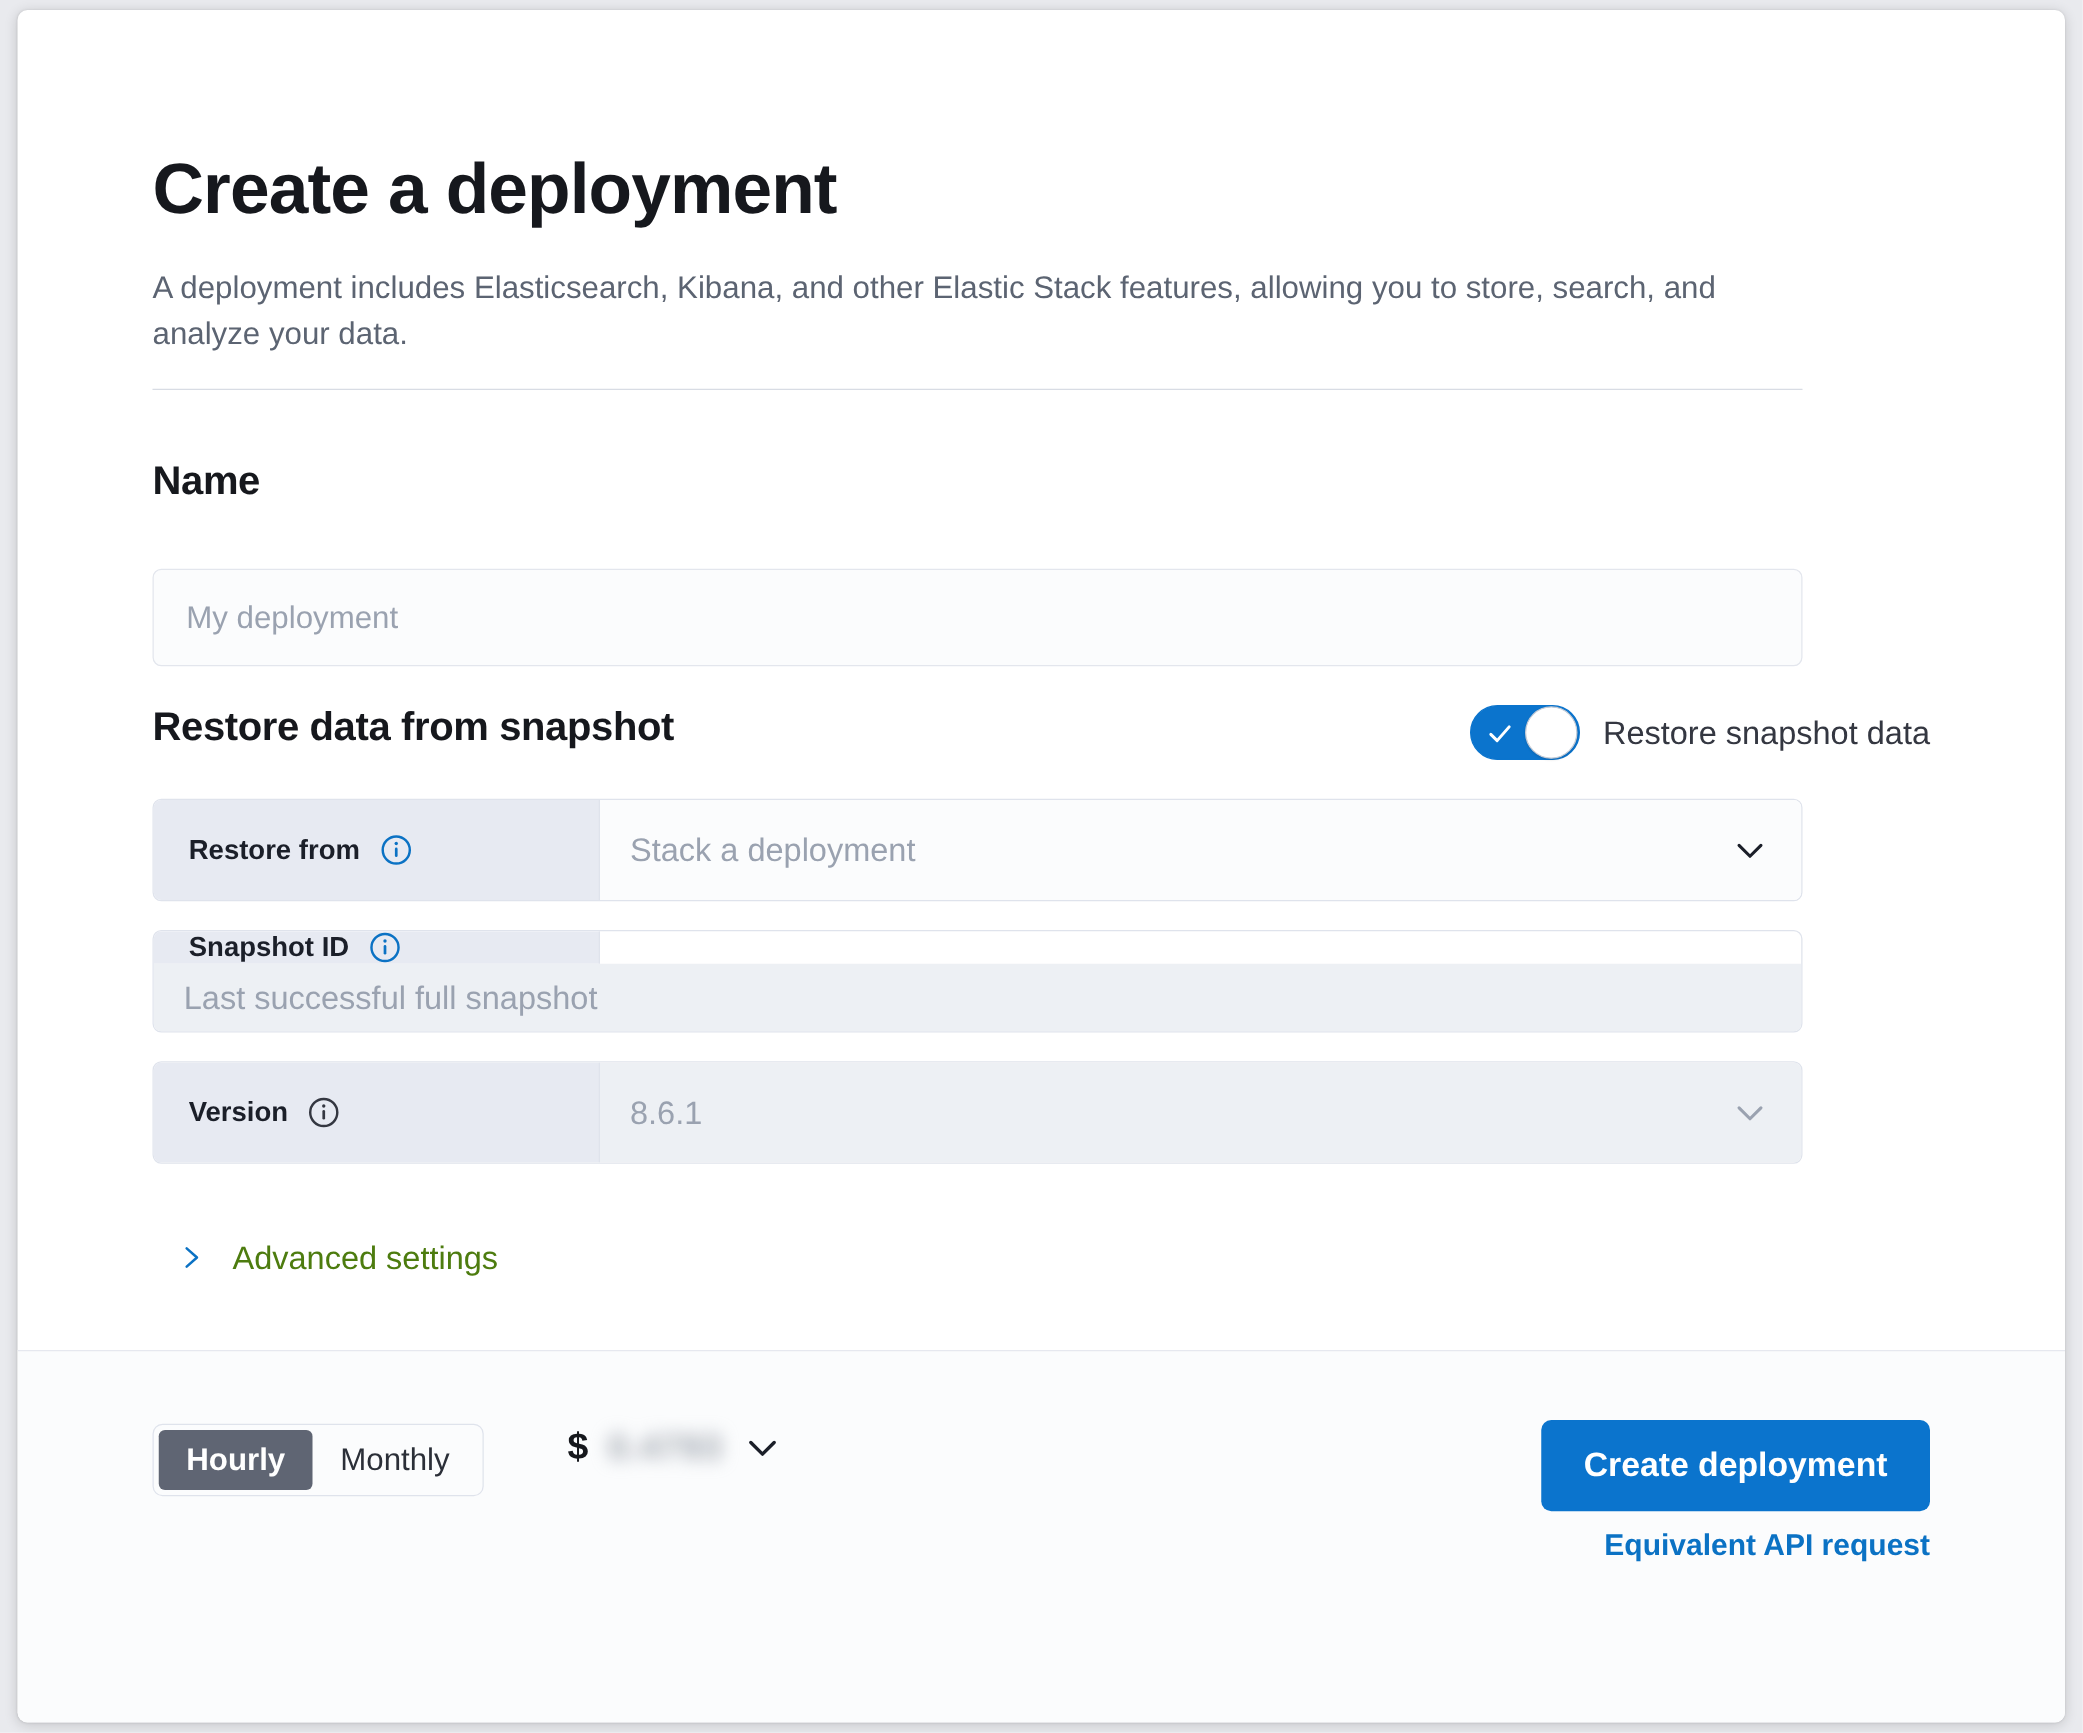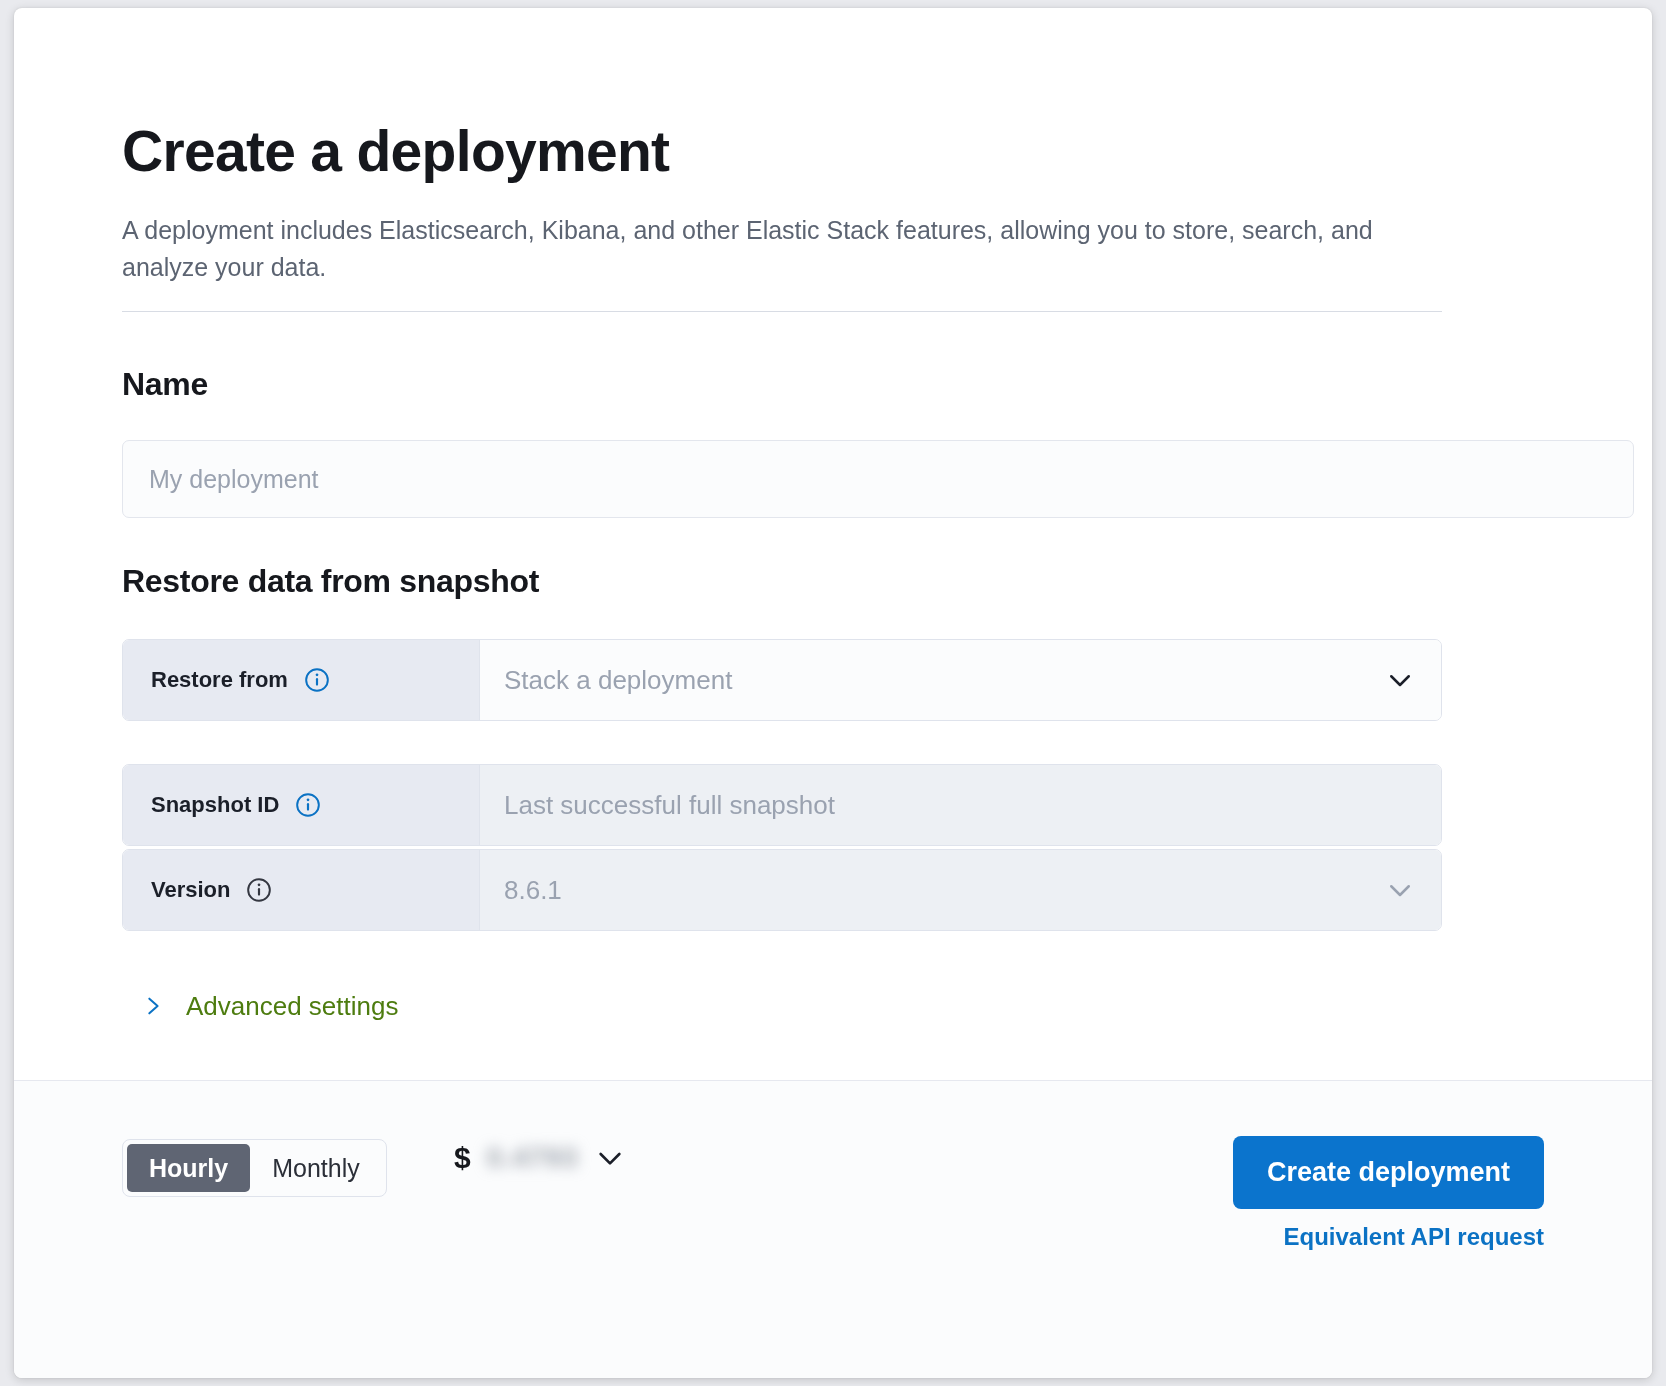--- a/index.html
+++ b/index.html
@@ -70,22 +70,22 @@
     color: #16181d;
     letter-spacing: -0.3px;
   }
   #name-heading { left: 108px; top: 358px; }
   #restore-heading { left: 108px; top: 555px; }
 
   
   .name-input {
     position: absolute;
     left: 108px;
-    top: 432px;
-    width: 1512px;
+    top: 447px;
+    width: 1320px;
     height: 78px;
     background: #fbfcfd;
     border: 1px solid #e3e6ed;
     border-radius: 7px;
     font-size: 25px;
     color: #9aa2b0;
     font-family: "Liberation Sans", sans-serif;
     padding: 0 26px;
     outline: none;
   }
@@ -139,21 +139,21 @@
     position: absolute;
     left: 108px;
     width: 1320px;
     height: 82px;
     display: flex;
     border-radius: 7px;
     overflow: hidden;
     border: 1px solid #dfe3ec;
   }
   #row-restore-from { top: 631px; }
-  #row-snapshot-id  { top: 756px; }
+  #row-snapshot-id  { top: 736px; flex-direction: column; }
   #row-version      { top: 841px; justify-content: space-between; }
 
   .field-prepend {
     width: 357px;
     flex: none;
     background: #e7eaf2;
     display: flex;
     align-items: center;
     gap: 16px;
     padding-left: 28px;
@@ -296,20 +296,29 @@
     <h1 class="page-title">Create a deployment</h1>
     <p class="page-subtitle">A deployment includes Elasticsearch, Kibana, and other Elastic Stack features, allowing you to store, search, and analyze your data.</p>
     <div class="divider"></div>
 
     <h2 class="section-heading" id="name-heading">Name</h2>
 
     <input class="name-input" id="name-input" type="text" placeholder="My deployment" style="">
 
     <h2 class="section-heading" id="restore-heading">Restore data from snapshot</h2>
 
+    <div class="toggle-row">
+      <div class="switch">
+        <svg class="check" viewBox="0 0 24 24" fill="none">
+          <path d="M4 12.5 L9.5 18 L20 6" stroke="#ffffff" stroke-width="2.6" stroke-linecap="round" stroke-linejoin="round"></path>
+        </svg>
+        <div class="knob"></div>
+      </div>
+      <span class="toggle-label">Restore snapshot data</span>
+    </div>
 
     <div class="field-row" id="row-restore-from">
       <div class="field-prepend">
         <span class="prepend-label">Restore from</span>
         <svg class="info-icon" viewBox="0 0 24 24">
           <circle cx="12" cy="12" r="10" fill="none" stroke="#0b72c4" stroke-width="1.8"></circle>
           <circle cx="12" cy="7.2" r="1.25" fill="#0b72c4"></circle>
           <rect x="11" y="10.2" width="2" height="7" rx="1" fill="#0b72c4"></rect>
         </svg>
       </div>

